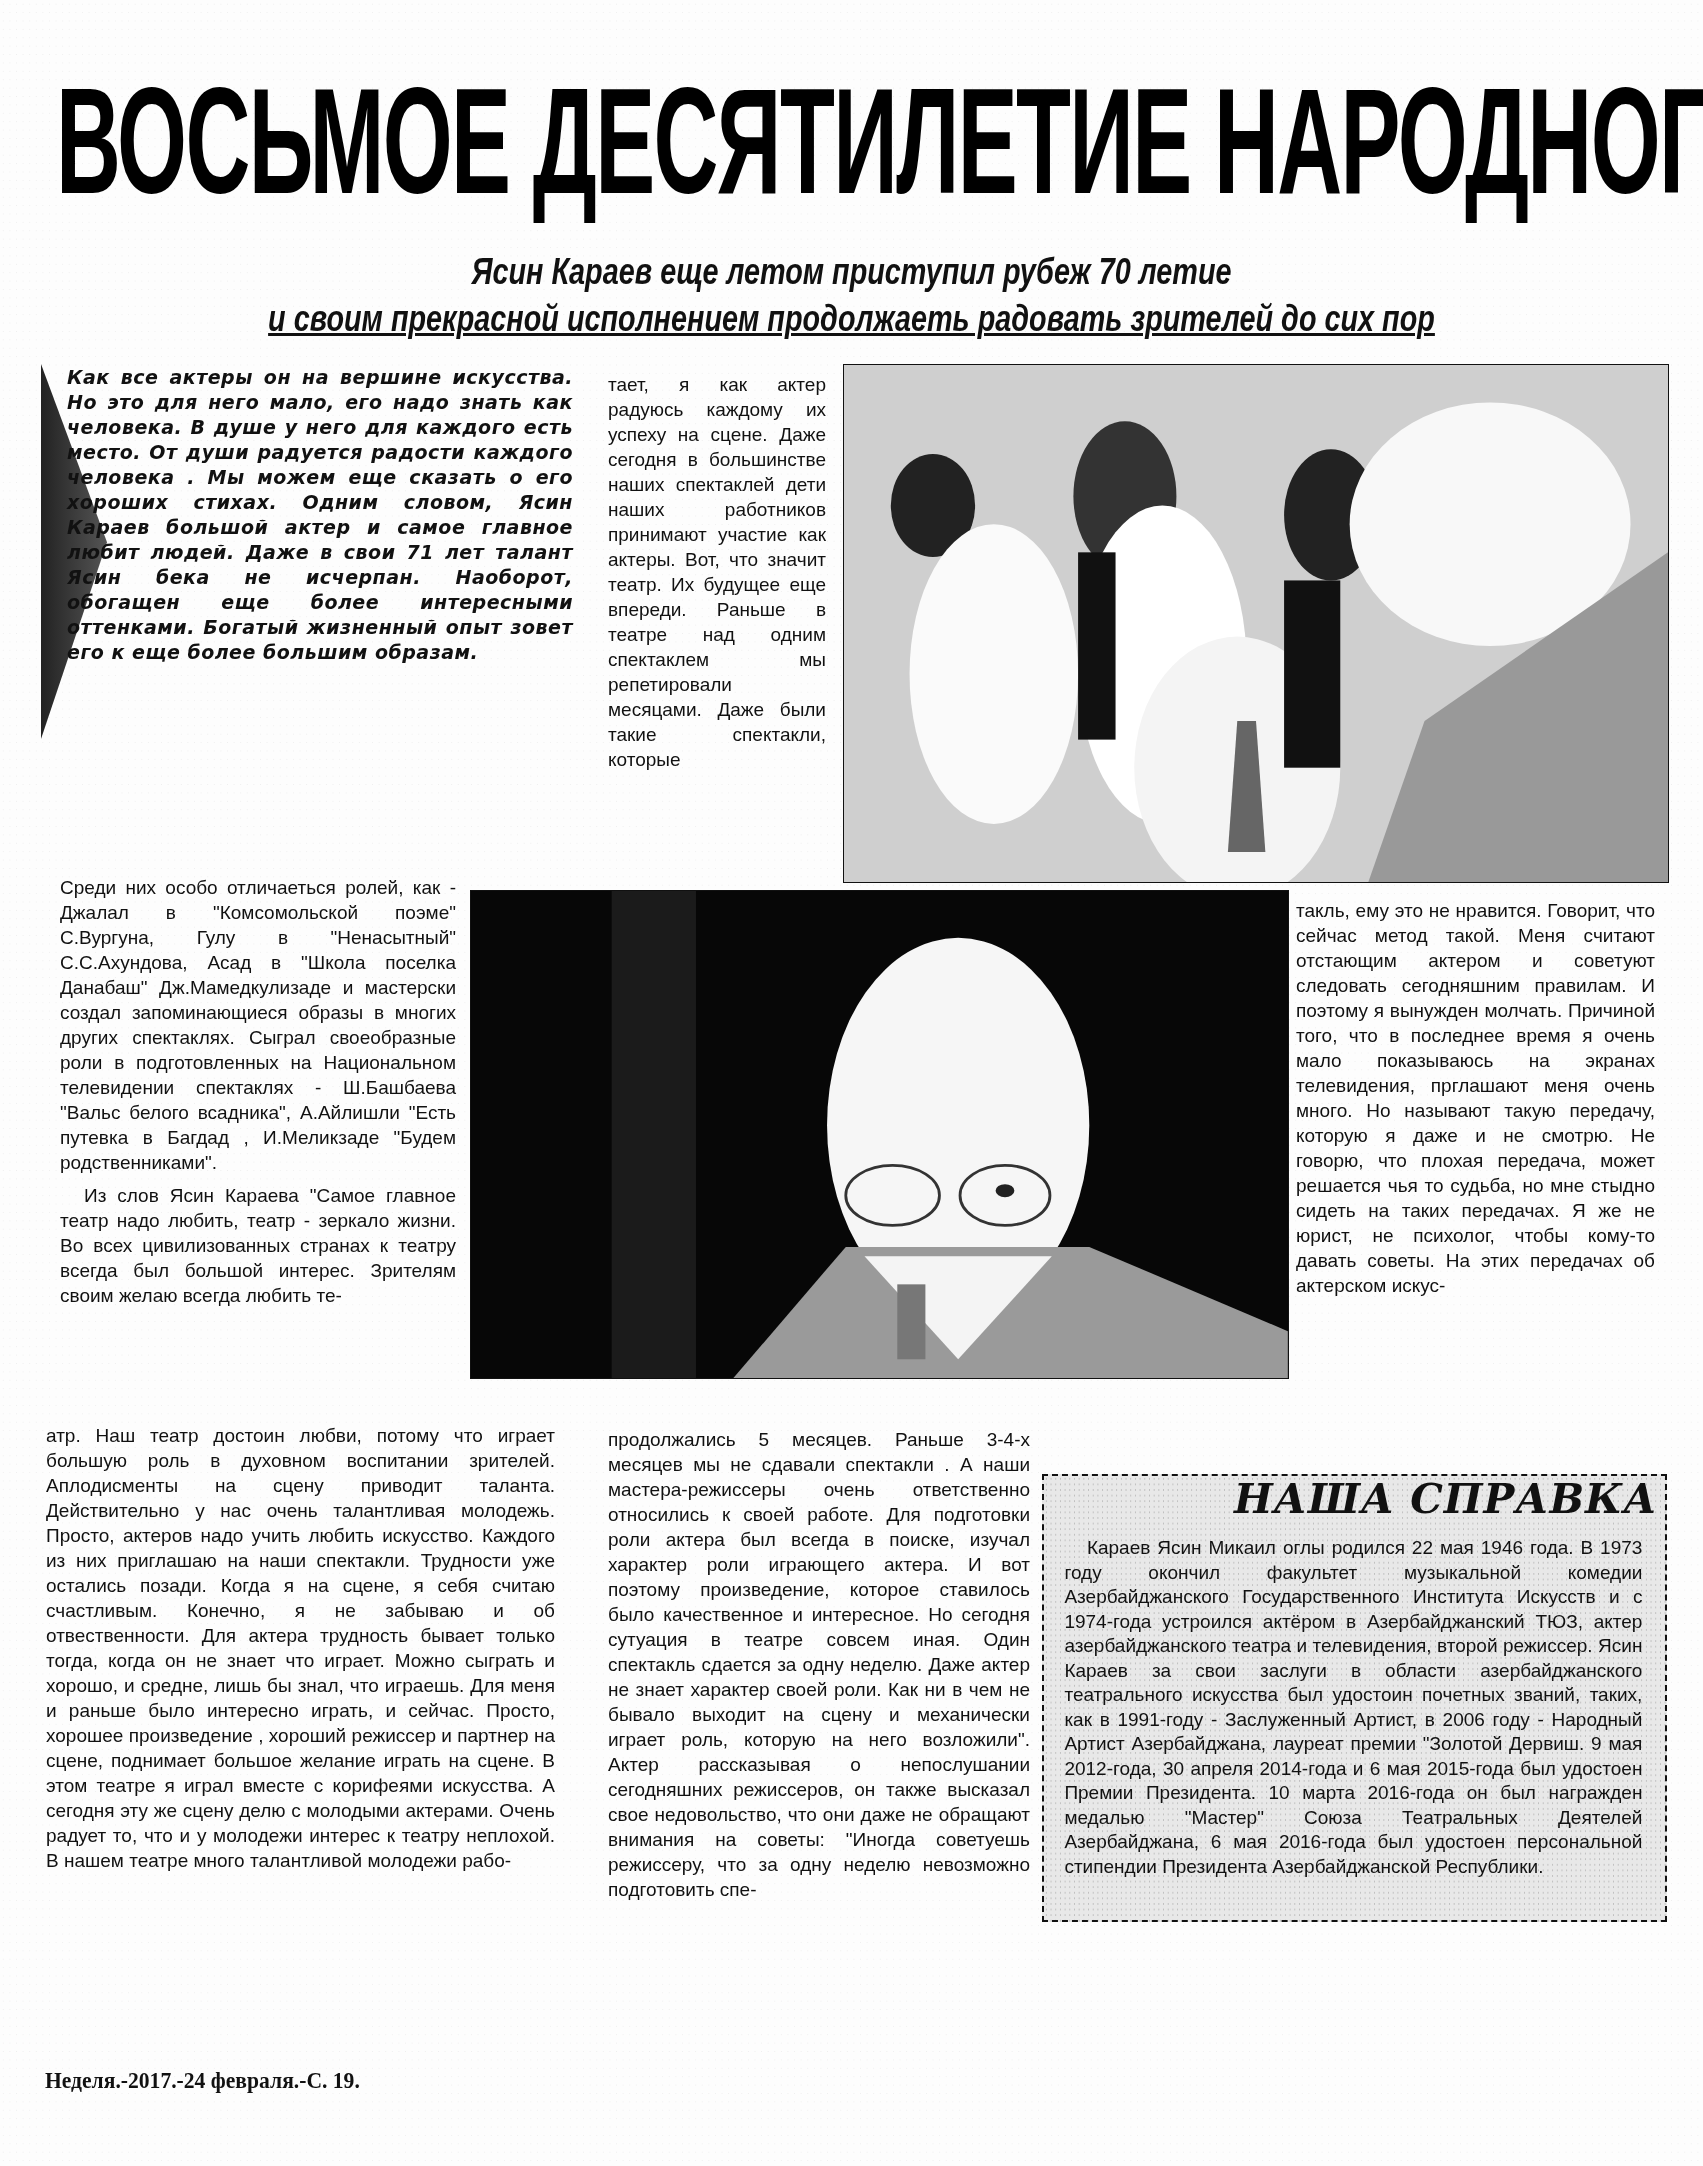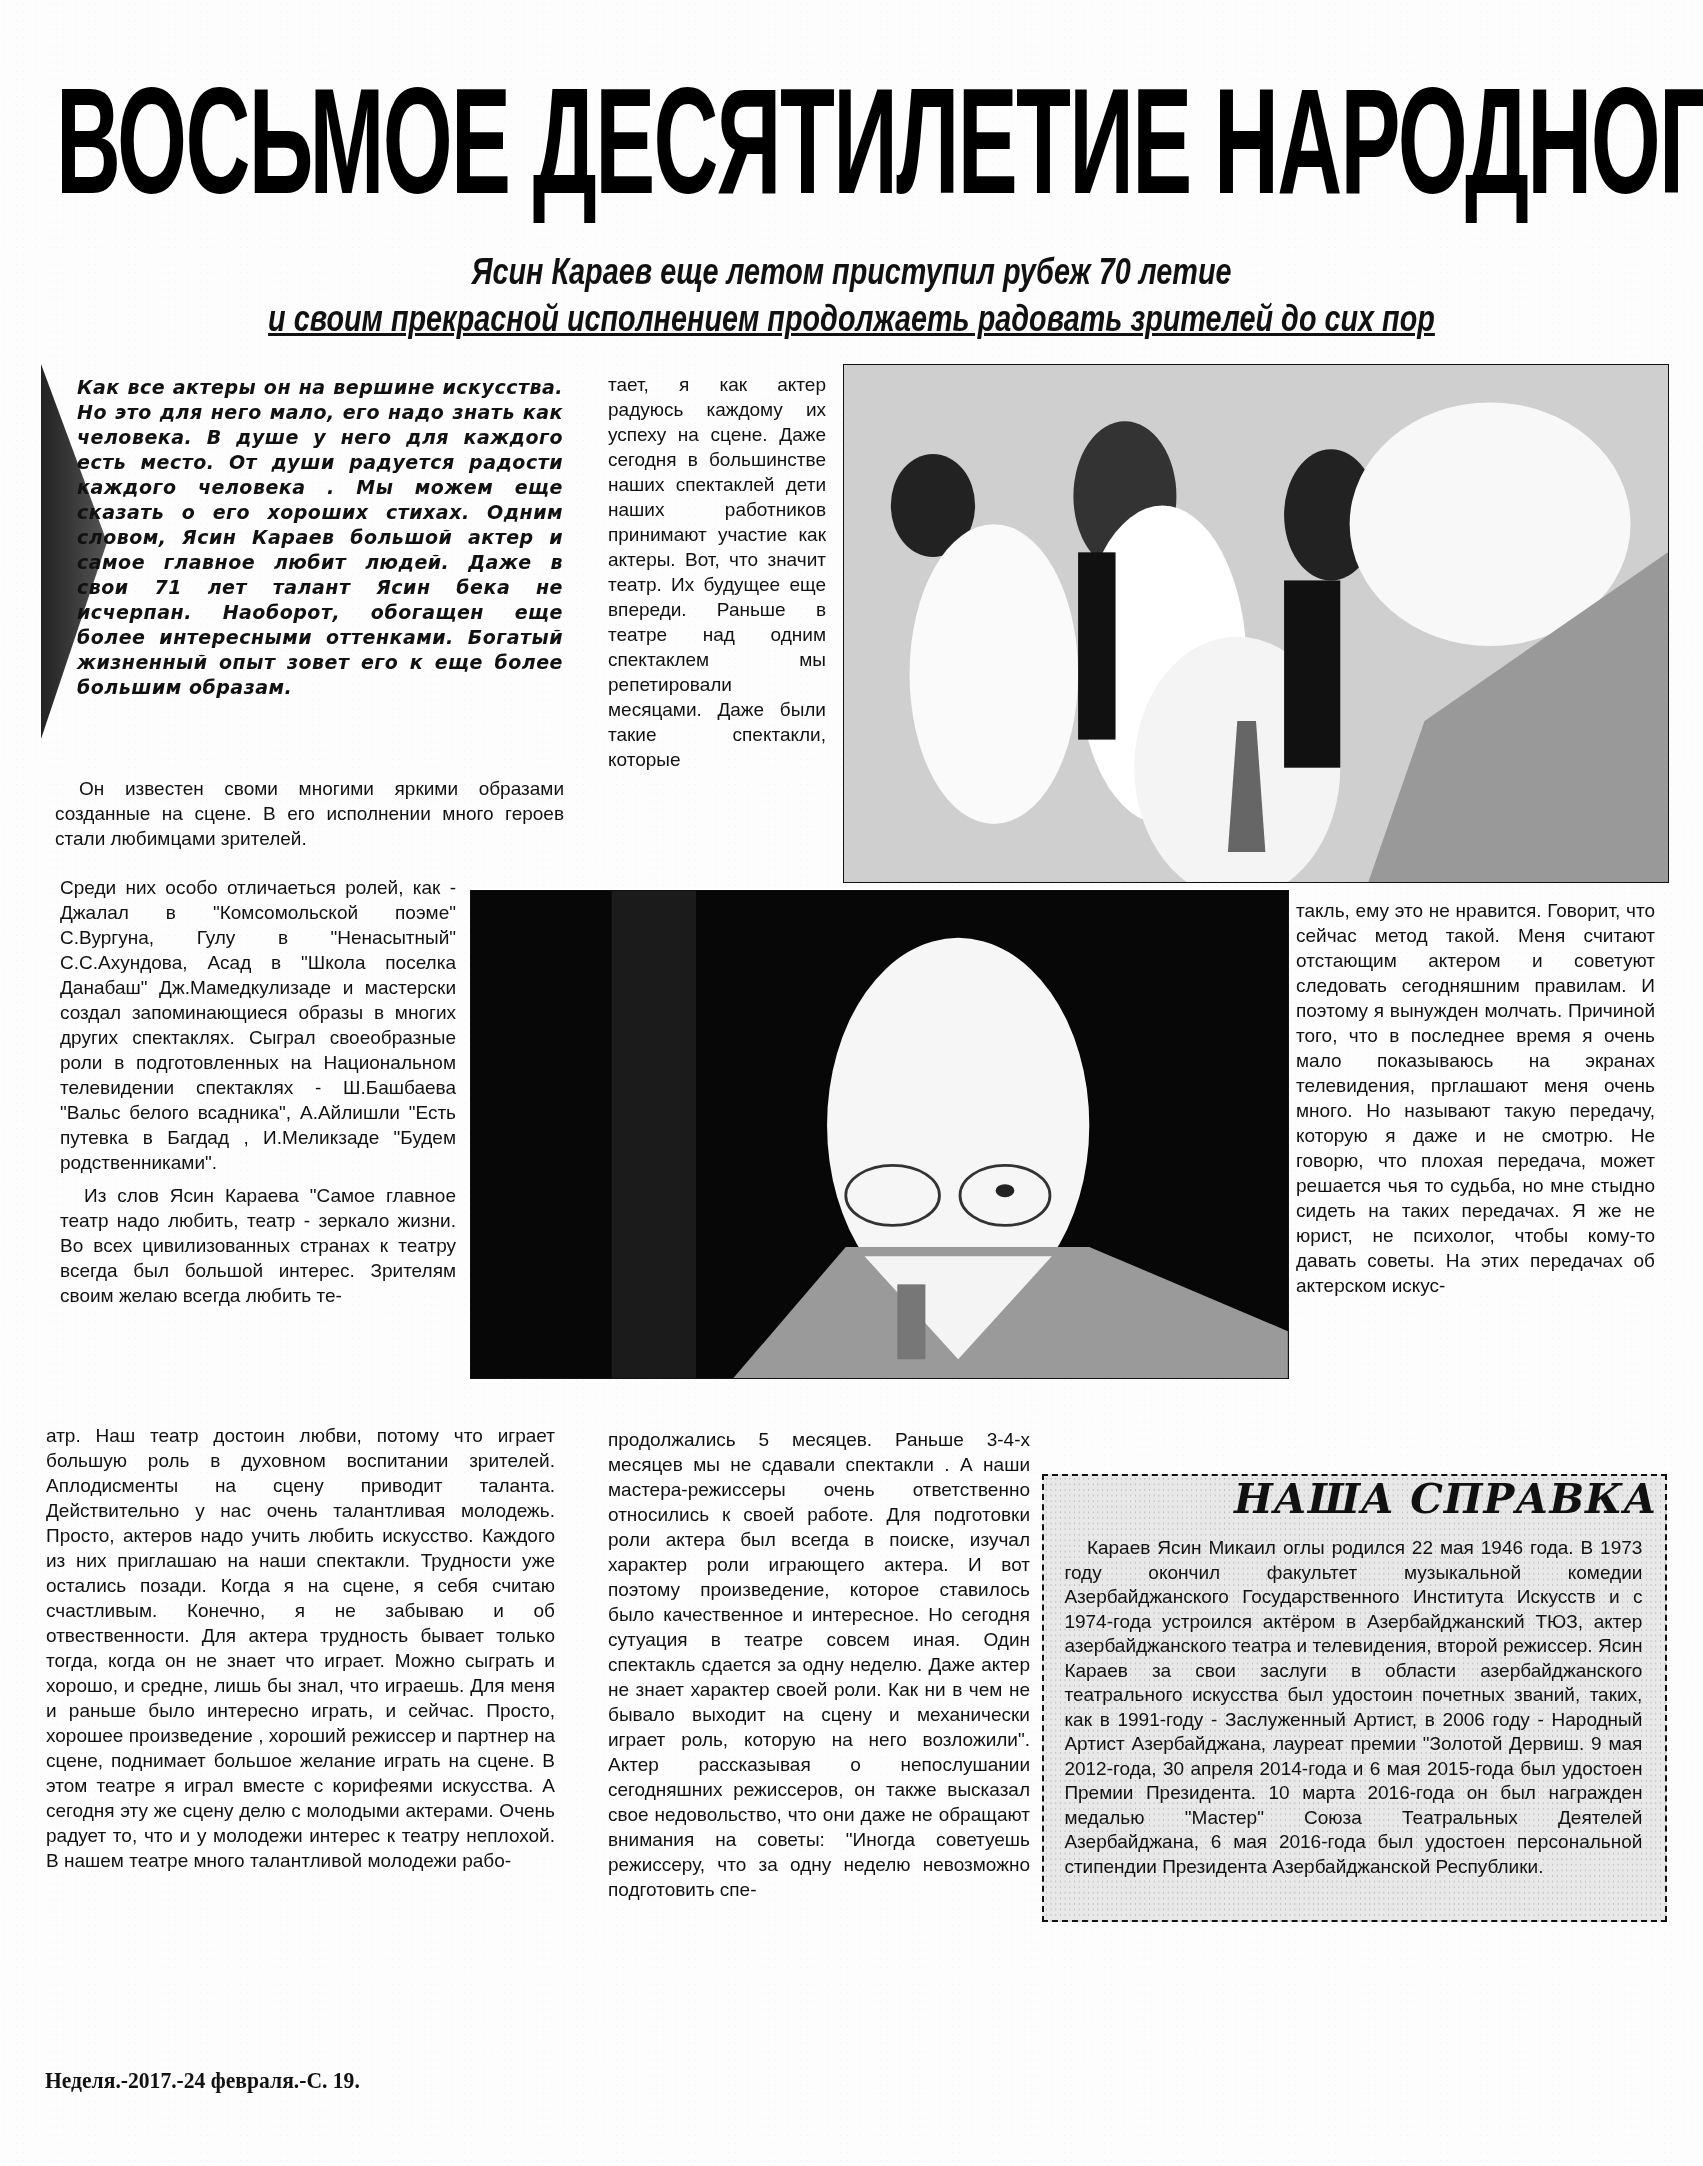--- a/index.html
+++ b/index.html
@@ -18,21 +18,21 @@
         font-weight:bold;font-style:italic;font-size:36px;line-height:41px;
         transform:scaleX(0.8);transform-origin:center top;white-space:nowrap;}
   .sub2{position:absolute;left:0;top:298px;width:1703px;text-align:center;
         font-weight:bold;font-style:italic;font-size:36px;line-height:41px;
         text-decoration:underline;text-decoration-thickness:2.8px;
         transform:scaleX(0.8);transform-origin:center top;white-space:nowrap;}
   .triangle{position:absolute;left:41px;top:364px;width:66px;height:375px;}
   .lead{position:absolute;left:67px;top:365px;width:506px;
         font-family:"DejaVu Sans",sans-serif;font-weight:bold;font-style:italic;
         font-size:19px;line-height:25px;text-align:justify;letter-spacing:0.5px;}
-  .lead p{margin:10px;}
+  .lead p{margin:0;}
   .body-text{font-family:"Liberation Sans",sans-serif;font-size:19px;
              line-height:25px;text-align:justify;}
   .body-text p{margin:8px;text-indent:24px;}
   .col1a{position:absolute;left:47px;top:768px;width:525px;}
   .col1b{position:absolute;left:52px;top:867px;width:412px;}
   .col1c{position:absolute;left:38px;top:1415px;width:525px;}
   .col2a{position:absolute;left:600px;top:364px;width:234px;}
   .col2b{position:absolute;left:600px;top:1419px;width:438px;}
   .col3a{position:absolute;left:1288px;top:890px;width:375px;}
   .col3b{position:absolute;left:1045px;top:1429px;width:618px;}
@@ -71,23 +71,20 @@
         <stop offset="1" stop-color="#555"></stop>
       </linearGradient>
     </defs>
     <polygon points="0,0 70,190 0,400" fill="url(#tg)"></polygon>
   </svg>
 
   <div class="lead">
     <p style="padding-left:0;">Как все актеры он на вершине искусства. Но это для него мало, его надо знать как человека. В душе у него для каждого есть место. От души радуется радости каждого человека . Мы можем еще сказать о его хороших стихах. Одним словом, Ясин Караев большой актер и самое главное любит людей. Даже в свои 71 лет талант Ясин бека не исчерпан. Наоборот, обогащен еще более интересными оттенками. Богатый жизненный опыт зовет его к еще более большим образам.</p>
   </div>
 
-  <div class="body-text col1a">
-    <p>Он известен своми многими яркими образами созданные на сцене. В его исполнении много героев стали любимцами зрителей.</p>
-  </div>
 
   <div class="body-text col1b">
     <p style="text-indent:0;">Среди них особо отличаеться ролей, как - Джалал в "Комсомольской поэме" С.Вургуна, Гулу в "Ненасытный" С.С.Ахундова, Асад в "Школа поселка Данабаш" Дж.Мамедкулизаде и мастерски создал запоминающиеся образы в многих других спектаклях. Сыграл своеобразные роли в подготовленных на Национальном телевидении спектаклях - Ш.Башбаева "Вальс белого всадника", А.Айлишли "Есть путевка в Багдад , И.Меликзаде "Будем родственниками".</p>
     <p>Из слов Ясин Караева "Самое главное театр надо любить, театр - зеркало жизни. Во всех цивилизованных странах к театру всегда был большой интерес. Зрителям своим желаю всегда любить те-</p>
   </div>
 
   <div class="body-text col1c">
     <p style="text-indent:0;">атр. Наш театр достоин любви, потому что играет большую роль в духовном воспитании зрителей. Аплодисменты на сцену приводит таланта. Действительно у нас очень талантливая молодежь. Просто, актеров надо учить любить искусство. Каждого из них приглашаю на наши спектакли. Трудности уже остались позади. Когда я на сцене, я себя считаю счастливым. Конечно, я не забываю и об отвественности. Для актера трудность бывает только тогда, когда он не знает что играет. Можно сыграть и хорошо, и средне, лишь бы знал, что играешь. Для меня и раньше было интересно играть, и сейчас. Просто, хорошее произведение , хороший режиссер и партнер на сцене, поднимает большое желание играть на сцене. В этом театре я играл вместе с корифеями искусства. А сегодня эту же сцену делю с молодыми актерами. Очень радует то, что и у молодежи интерес к театру неплохой. В нашем театре много талантливой молодежи рабо-</p>
   </div>
 

